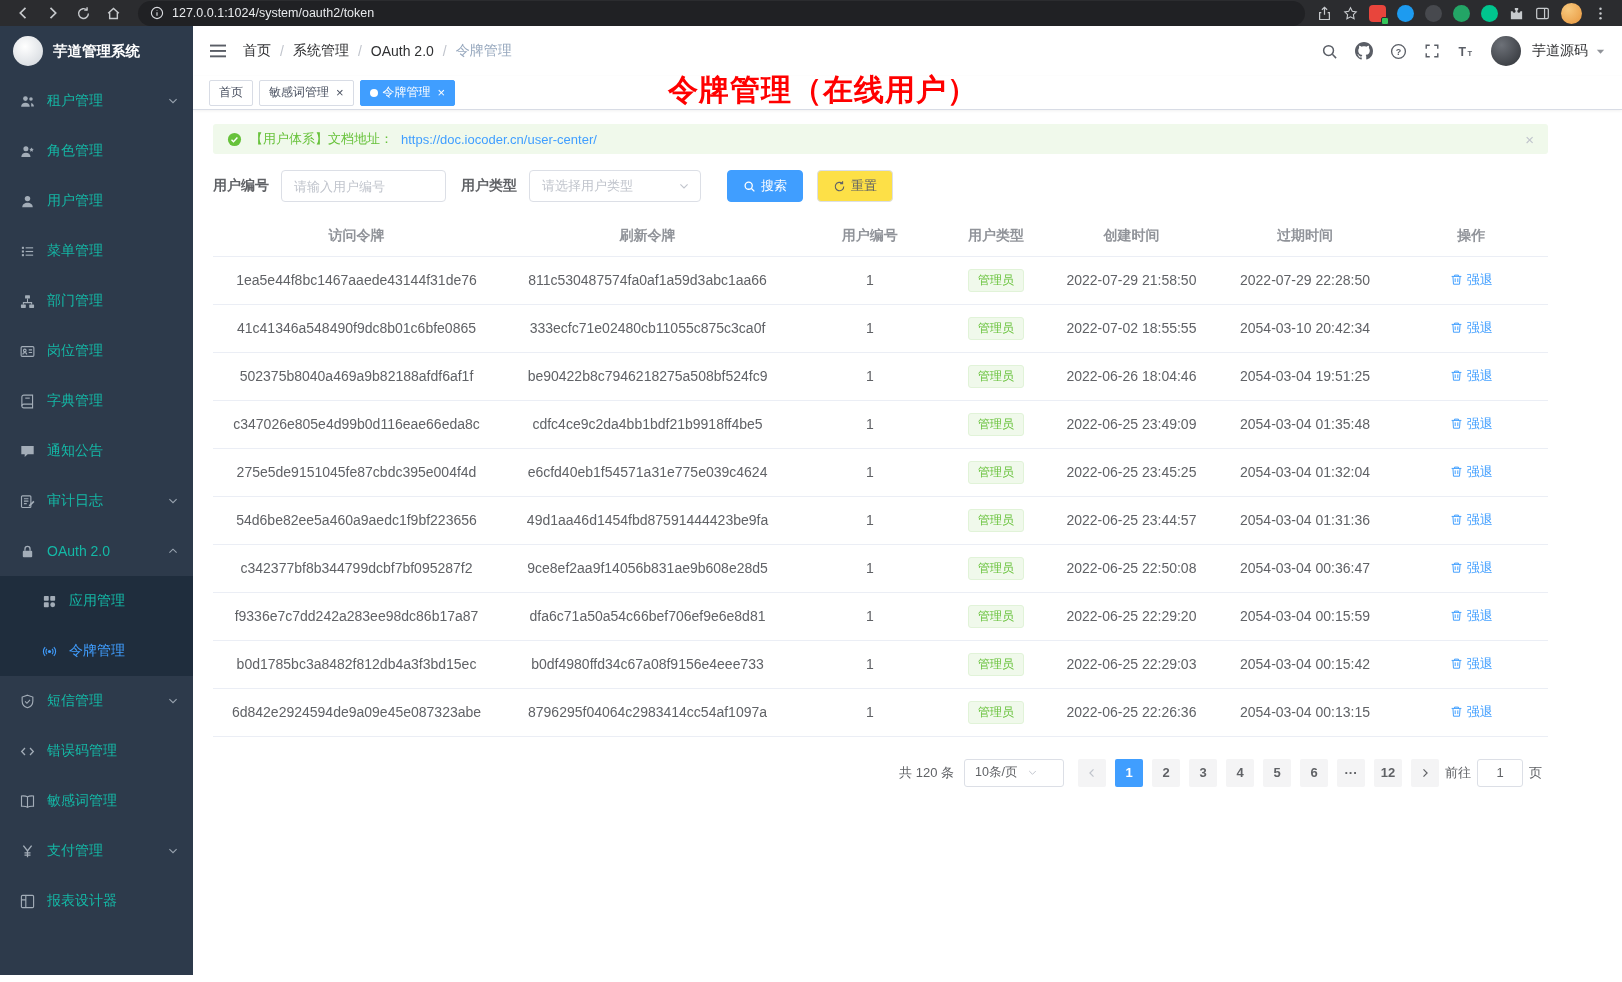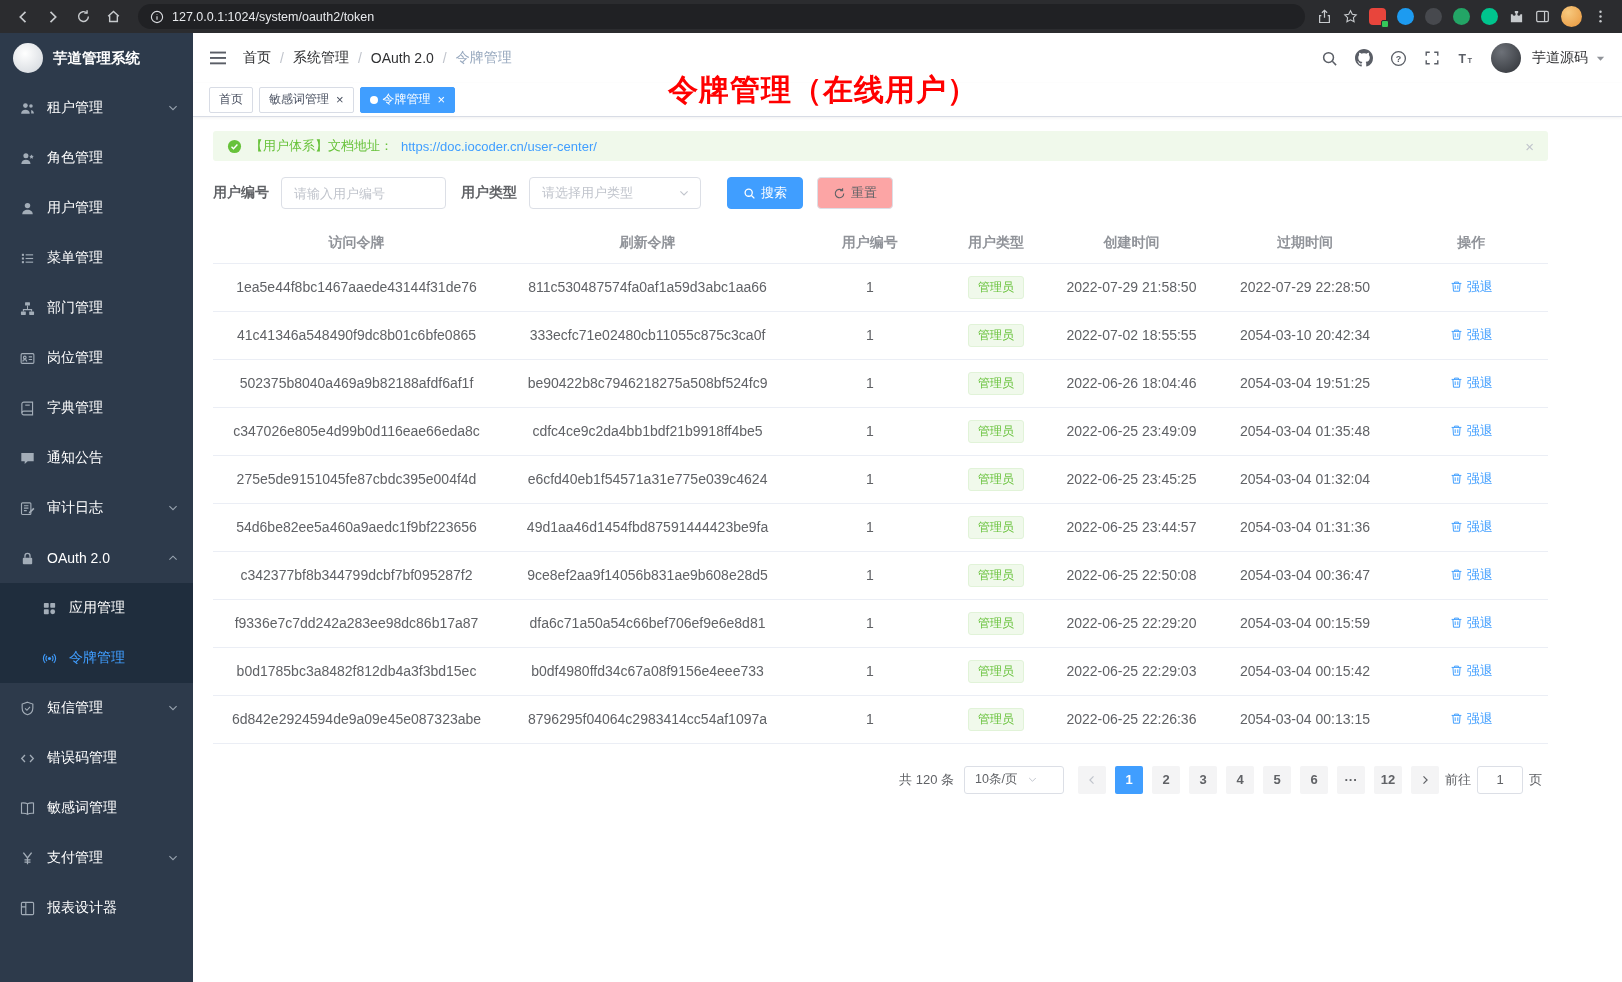--- a/index.html
+++ b/index.html
@@ -1,41 +1,41 @@
 <!DOCTYPE html>
 <html><head>
 <meta charset="utf-8">
 <style>
 *{margin:0;padding:0;box-sizing:border-box}
 html,body{width:1622px;height:982px}
 body{font-family:"Liberation Sans","DejaVu Sans",sans-serif;background:#fff;overflow:hidden;position:relative}
 svg{display:block}
 
 
-.chrome{height:33px;background:#2b2c2f;display:flex;align-items:center;padding:0 10px;gap:4px}
+.chrome{height:26px;background:#2b2c2f;display:flex;align-items:center;padding:0 10px;gap:4px}
 .chrome-btn{width:26px;height:26px;border-radius:50%;display:flex;align-items:center;justify-content:center;color:#c7cacd;cursor:pointer;flex-shrink:0}
 .omnibox{flex:1;height:25px;background:#202124;border-radius:13px;display:flex;align-items:center;padding:0 12px;gap:8px;color:#dadce0;margin:0 8px;min-width:0;cursor:text}
 .url-text{font-size:12.5px;color:#e8eaed;white-space:nowrap;overflow:hidden}
 .chrome-right{display:flex;align-items:center;gap:11px;color:#c7cacd;padding-right:4px}
 .ext{width:17px;height:17px;border-radius:50%;display:inline-block;position:relative;cursor:pointer;flex-shrink:0}
 .ext.square{border-radius:4px}
 .ext-badge{position:absolute;right:-3px;bottom:-3px;width:8px;height:8px;border-radius:2px;background:#35c75a;border:1px solid #2b2c2f}
 .b-avatar{width:21px;height:21px;border-radius:50%;background:radial-gradient(circle at 35% 30%,#f7c97e,#e8963d);cursor:pointer}
 .chrome-ic{cursor:pointer}
 
 
 .app{display:flex;height:949px;width:100%}
 
 
 .sidebar{width:193px;background:#2d3a4b;flex-shrink:0;display:flex;flex-direction:column;overflow:hidden}
 .logo{height:50px;display:flex;align-items:center;padding:0 13px;gap:10px;cursor:default}
 .logo-img{width:30px;height:30px;border-radius:50%;background:radial-gradient(circle at 40% 35%,#ffffff,#cfd4da);flex-shrink:0}
 .logo-title{color:#fff;font-size:14.5px;font-weight:700;white-space:nowrap}
 .menu{flex:1}
-.menu-item{height:50px;display:flex;align-items:center;padding:0 14px 0 20px;color:#ffffff;font-size:14px;cursor:pointer;position:relative;white-space:nowrap}
+.menu-item{height:50px;display:flex;align-items:center;padding:0 14px 0 20px;color:#14b8a6;font-size:14px;cursor:pointer;position:relative;white-space:nowrap}
 .menu-item.sub{background:#1f2d3d;padding-left:42px}
 .menu-item.active{color:#409eff}
 .mi-icon{width:15px;height:15px;margin-right:12px;color:#a3adb8;flex-shrink:0;display:inline-flex}
 .menu-item.active .mi-icon{color:#409eff}
 .mi-chevron{position:absolute;right:14px;color:#9aa5b1;display:inline-flex}
 
 
 .main{flex:1;display:flex;flex-direction:column;background:#fff;min-width:0}
 
 
@@ -69,21 +69,21 @@
 
 
 .filter{display:flex;align-items:center;margin-bottom:14px;font-size:14px}
 .f-label{font-weight:700;color:#606266;margin-right:12px}
 .f-input{width:165px;height:32px;border:1px solid #dcdfe6;border-radius:4px;padding:0 12px;font-size:13px;color:#606266;outline:none;margin-right:15px}
 .f-input::placeholder,.pg-goto-input::placeholder{color:#c0c4cc}
 .f-select{width:172px;height:32px;border:1px solid #dcdfe6;border-radius:4px;display:flex;align-items:center;justify-content:space-between;padding:0 10px 0 12px;font-size:13px;color:#c0c4cc;cursor:pointer;margin-right:26px}
 .sel-arrow{color:#c0c4cc;display:inline-flex}
 .btn{height:32px;display:inline-flex;align-items:center;gap:5px;padding:0 15px;border-radius:4px;font-size:13px;cursor:pointer;border:1px solid transparent;font-family:Liberation Serif, serif}
 .btn-primary{background:#409eff;border-color:#409eff;color:#fff;margin-right:14px}
-.btn-default{background:#fca5a5;border-color:#dcdfe6;color:#606266}
+.btn-default{background:#fde047;border-color:#dcdfe6;color:#606266}
 .btn-ic{display:inline-flex}
 
 
 table{width:100%;border-collapse:collapse;table-layout:fixed;margin-top:14px}
 th{height:40px;font-size:14px;font-weight:600;color:#909399;text-align:center;border-bottom:1px solid #ebeef5;white-space:nowrap}
 td{height:48px;font-size:14px;color:#606266;text-align:center;border-bottom:1px solid #ebeef5;white-space:nowrap;overflow:hidden}
 .badge{display:inline-block;padding:2px 9px;font-size:12px;border-radius:3px;background:#f0f9eb;border:1px solid #e1f3d8;color:#67c23a}
 .action{color:#409eff;font-size:13px;display:inline-flex;align-items:center;gap:4px;cursor:pointer}
 
 

